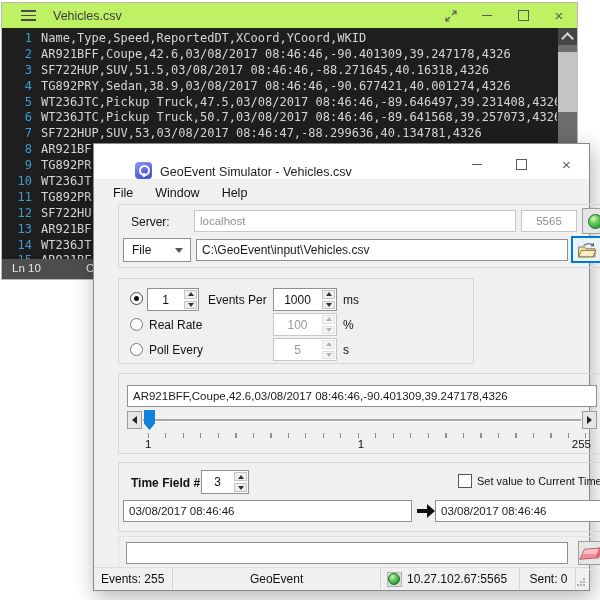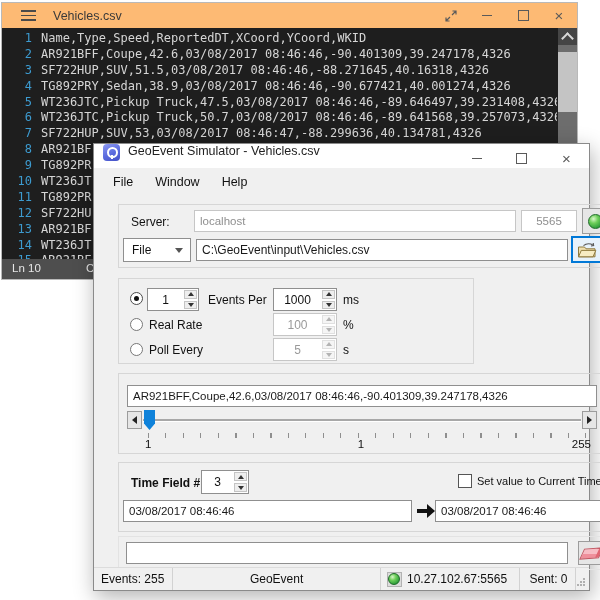--- a/index.html
+++ b/index.html
@@ -1,19 +1,19 @@
 <!DOCTYPE html>
 <html><head>
 <meta charset="utf-8">
 <style>
   html,body{margin:0;padding:0;}
   body{width:600px;height:600px;position:relative;background:#ffffff;font-family:"Liberation Sans",sans-serif;overflow:hidden;}
   
   #editor{position:absolute;left:1px;top:2px;width:577px;height:278px;border:1px solid #b9b9b9;background:#1e1e1e;box-sizing:border-box;}
-  .ed-title{height:25px;background:#fdba74;display:flex;align-items:center;}
+  .ed-title{height:25px;background:#bef264;display:flex;align-items:center;}
   .hamb{width:15px;height:11px;margin-left:19px;display:flex;flex-direction:column;justify-content:space-between;}
   .hamb i{display:block;height:1.6px;background:#4a4a4a;}
   .ed-title-text{margin-left:17px;font-size:12.5px;color:#3a3a3a;}
   .ed-ctls{margin-left:auto;display:flex;}
   .wbtn{width:36px;height:25px;display:flex;align-items:center;justify-content:center;color:#5a5a5a;}
   .line-ic{width:10px;height:1px;background:#5a5a5a;}
   .box-ic{width:9px;height:9px;border:1px solid #5a5a5a;}
   .x-ic{font-size:15px;line-height:15px;color:#5a5a5a;}
   .ed-body{position:relative;height:231px;overflow:hidden;background:#1e1e1e;}
   #editor-lines{position:absolute;left:0;top:2px;right:20px;overflow:hidden;}
@@ -23,21 +23,21 @@
   .ed-scroll{position:absolute;right:0;top:0;width:19px;height:231px;background:#6d6d6d;}
   .ed-scroll-arrow{height:17px;display:flex;align-items:center;justify-content:center;background:#454545;}
   .chev-up{width:7px;height:7px;border-top:2px solid #d8d8d8;border-right:2px solid #d8d8d8;transform:rotate(-45deg);margin-top:4px;}
   .ed-thumb{position:absolute;left:0;right:0;top:24px;height:60px;background:#c4c4c4;}
   .ed-status{height:20px;background:#4e4e4e;position:relative;font-size:11.5px;color:#e6e6e6;}
   .ed-status span{position:absolute;top:3px;}
   .ed-status .s-ln{left:10px;}
   .ed-status .s-col{left:84px;}
   
   #sim{position:absolute;left:93px;top:143px;width:497px;height:448px;background:#f0f0f0;border:1px solid #8a8a8a;box-sizing:border-box;box-shadow:2px 6px 20px rgba(0,0,0,0.30);z-index:5;}
-  .sim-title{height:24px;background:#ffffff;display:flex;align-items:flex-start;}
+  .sim-title{height:35px;background:#ffffff;display:flex;align-items:flex-end;padding-left:32px;}
   .logo{width:17px;height:17px;margin-left:9px;border-radius:4px;background:linear-gradient(155deg,#8d9af2 0%,#5a6ade 55%,#4350c5 100%);position:relative;flex:none;}
   .logo::before{content:"";position:absolute;left:4px;top:2.5px;width:7px;height:7px;border:2px solid #ffffff;border-radius:50%;}
   .logo::after{content:"";position:absolute;left:7.5px;top:11px;width:2px;height:4px;background:#ffffff;}
   .sim-title-text{margin-left:8px;font-size:12.5px;color:#222222;}
   .sim-ctls{margin-left:auto;display:flex;}
   .swbtn{width:45px;height:29px;display:flex;align-items:center;justify-content:center;color:#555555;}
   .sim-menu{height:27px;display:flex;align-items:center;padding-left:8px;background:#f0f0f0;}
   .menu-item{padding:4px 11px;font-size:12.5px;color:#111111;}
   .gbox{position:absolute;border:1px solid #d6d6d6;box-sizing:border-box;background:transparent;margin-left:17px;}
   #g-conn{left:7px;top:60px;width:486px;height:64px;}

